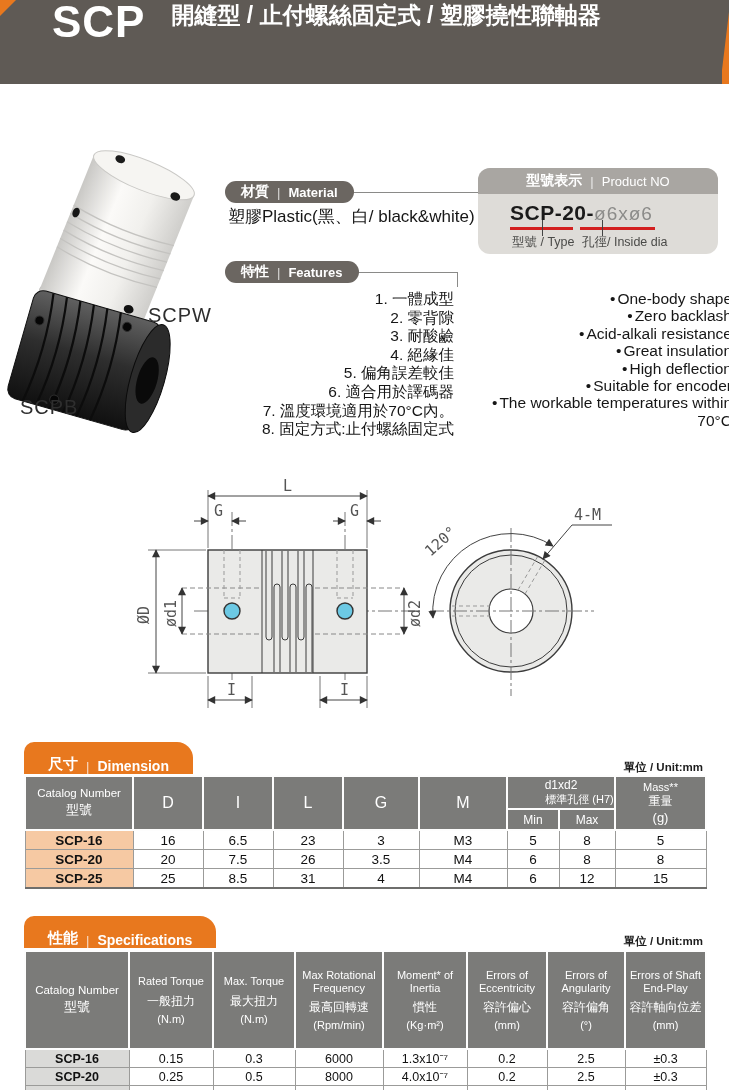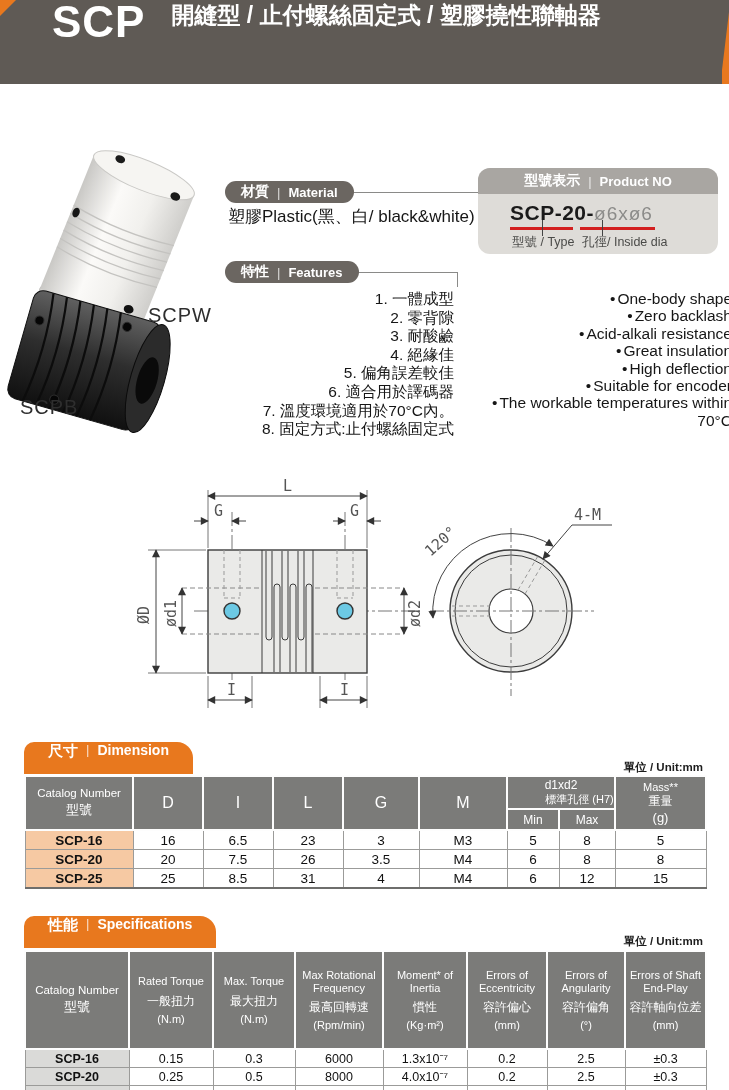--- a/index.html
+++ b/index.html
@@ -40,21 +40,21 @@
   .conn{position:absolute;border-top:1px solid #8a8a88;z-index:1;}
   #conn-material{left:300px;top:192px;width:178px;}
   #conn-features{left:300px;top:272px;width:157px;height:14px;border-right:1px solid #8a8a88;}
   #material-text{position:absolute;left:228px;top:205px;font-size:17px;color:#161616;}
   
   .prod-box{position:absolute;left:478px;top:168px;width:240px;height:86px;background:var(--box-body);
         border-radius:12px;z-index:2;}
   .box-head{height:26px;background:var(--box-head);border-radius:12px 12px 0 0;display:flex;
         align-items:center;justify-content:center;color:#fff;}
   .box-head .zh{font-size:14px;font-weight:bold;}
-  .box-head .en{font-size:13px;font-weight:bold;text-align:right;}
+  .box-head .en{font-size:13px;font-weight:normal;text-align:right;}
   .code-row{position:absolute;left:32px;top:33px;display:flex;align-items:baseline;}
   .code-main{font-size:21px;font-weight:bold;color:#1a1a1a;letter-spacing:.5px;}
   .code-bore{font-size:19px;color:#8b8b89;letter-spacing:1px;}
   .redbar{position:absolute;top:59px;height:3px;background:var(--red-bar);}
   #redbar1{left:32px;width:63px;} #redbar2{left:102px;width:75px;}
   .tick{position:absolute;width:1px;background:#444;top:52px;height:16px;}
   #tick1{left:64px;} #tick2{left:124px;}
   .code-lbl{position:absolute;top:66px;font-size:12.5px;color:#4a4a48;}
   #lbl-type{left:34px;} #lbl-dia{left:104px;}
   
@@ -69,21 +69,21 @@
   .dln{stroke:#444;stroke-width:1;fill:none;}
   .ext{stroke:#777;stroke-width:1;fill:none;}
   .cl{stroke:#777;stroke-width:1;fill:none;stroke-dasharray:14,3,3,3;}
   .bd{stroke:#888;stroke-width:1;fill:none;stroke-dasharray:5,3;}
   .hd{stroke:#999;stroke-width:1;fill:none;stroke-dasharray:4,3;}
   .body-fill{fill:#eaeae8;stroke:#3c3c3c;stroke-width:1.4;}
   .slit{stroke:#3c3c3c;stroke-width:1;fill:none;}
   .dimtxt{font-family:"DejaVu Sans Mono",monospace;font-size:15px;fill:#555;}
   
   .sec-tab{position:absolute;height:32px;background:var(--accent-orange);border-radius:10px 16px 0 0;
-        color:#fff;display:inline-flex;align-items:flex-start;padding:0 24px;z-index:2;}
+        color:#fff;display:inline-flex;align-items:flex-end;padding:0 24px;z-index:2;}
   .sec-tab .zh{font-size:15px;font-weight:bold;}
   .sec-tab .en{font-size:14px;font-weight:bold;}
   #tab-dim{left:24px;top:742px;} #tab-spec{left:24px;top:916px;}
   .unit-label{position:absolute;right:26px;font-size:11.5px;color:#1c1c1c;font-weight:bold;}
   #unit-dim{top:760px;} #unit-spec{top:934px;}
   table{position:absolute;left:24px;border-collapse:collapse;table-layout:fixed;width:681px;background:#fff;}
   #dim-table{top:775px;} #spec-table{top:950px;}
   th{background:var(--table-header);color:#fff;border:2px solid #fdfdfd;font-weight:normal;
      padding:1px 0;vertical-align:middle;}
   td{border:1px solid #9b9b99;text-align:center;font-size:13.5px;height:18px;color:#111;padding:0;}

